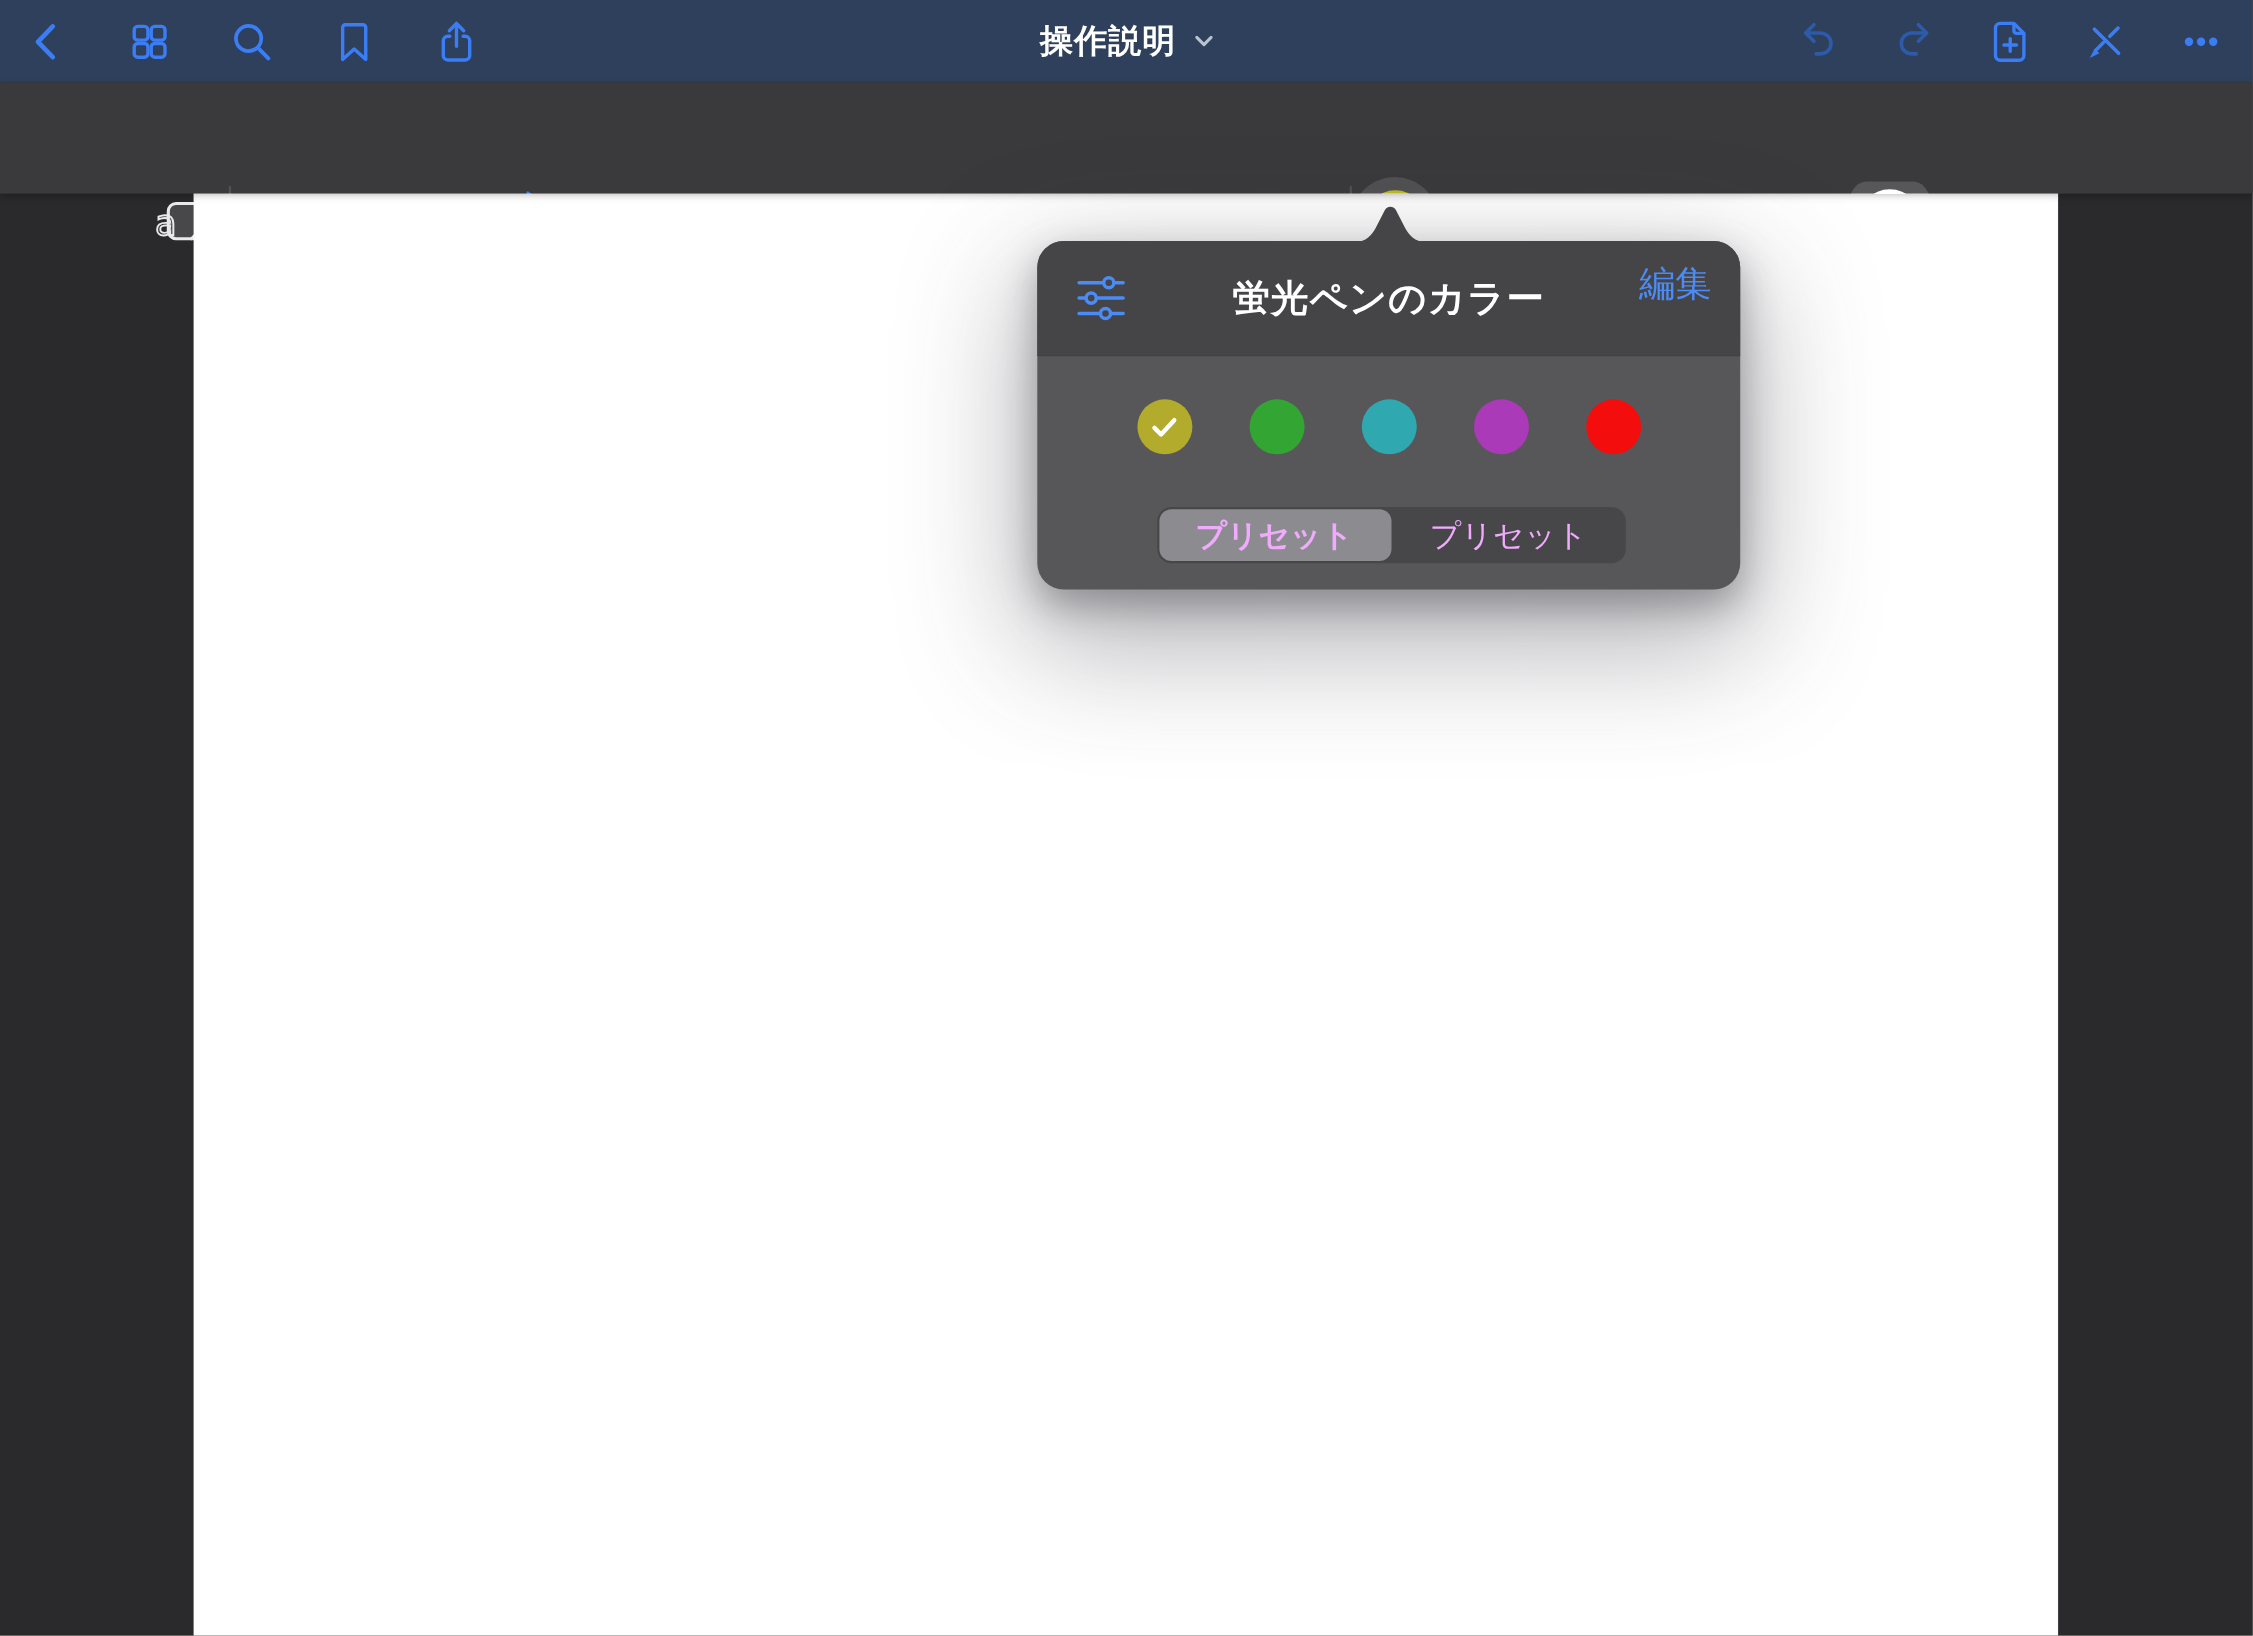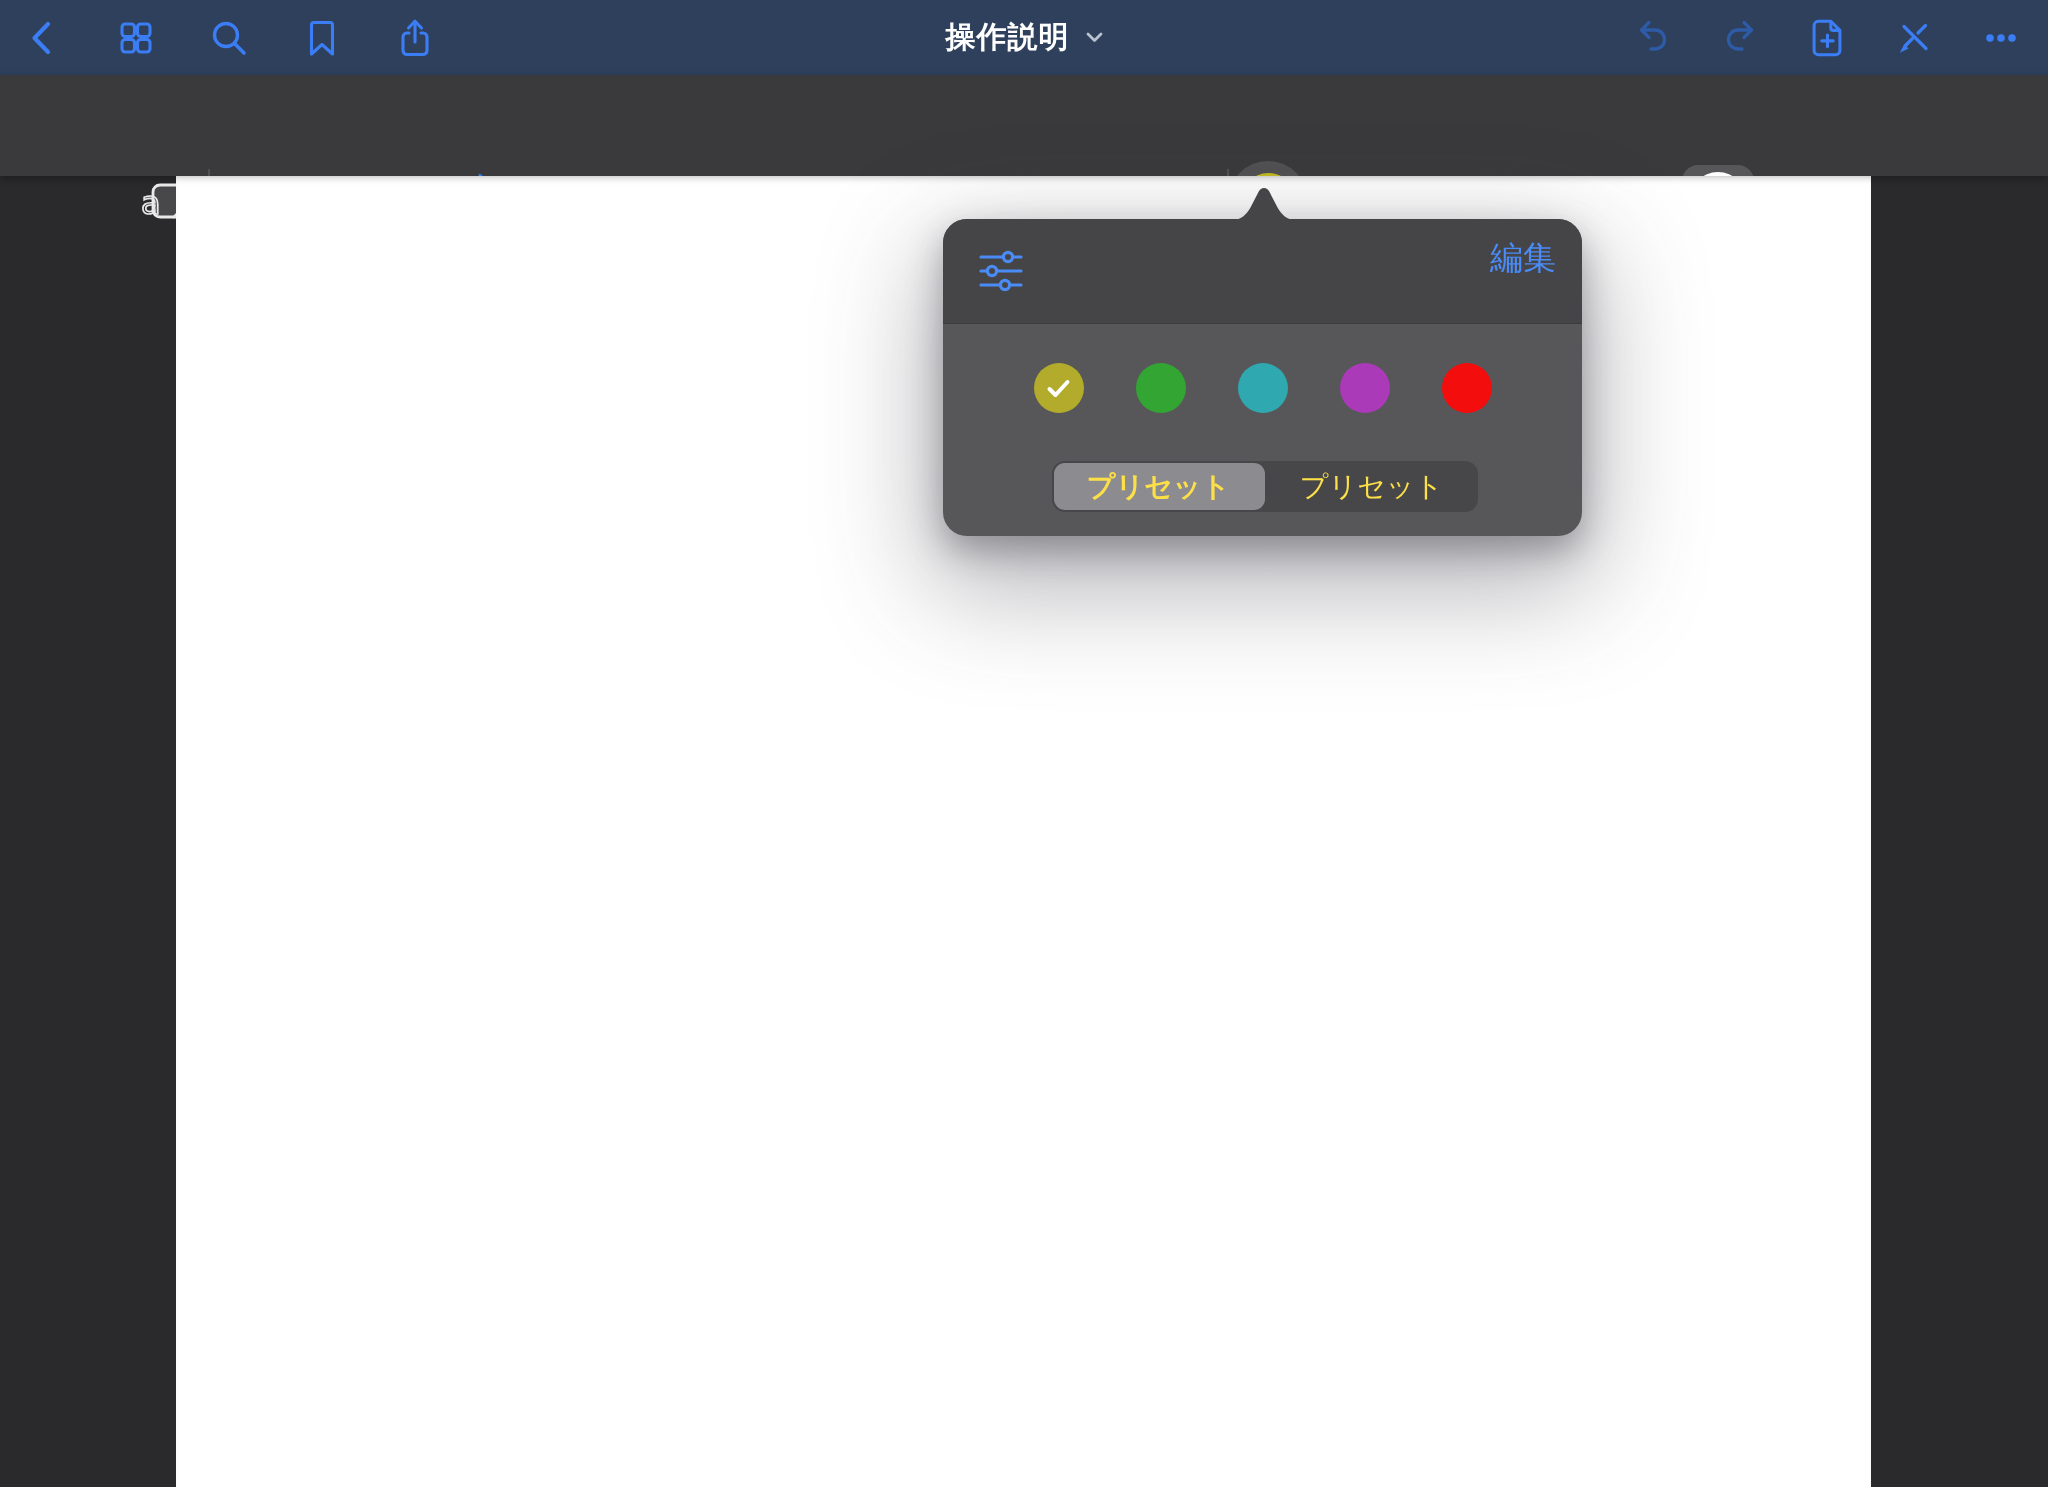--- a/index.html
+++ b/index.html
@@ -71,21 +71,21 @@
     background:none; border:none; cursor:pointer;
     color:var(--popover_accent,#4a8bf5); font-size:33px;
   }
   .swatch-row { position:absolute; left:0; right:0; top:144px; display:flex; justify-content:center; gap:52px; }
   .swatch { width:50px; height:50px; border-radius:50%; border:none; cursor:pointer; display:flex; align-items:center; justify-content:center; }
   .segmented {
     position:absolute; left:109px; top:242px; width:426px; height:51px;
     background:var(--seg_track,#47474a); border-radius:13px; display:flex;
   }
   .seg-thumb { position:absolute; left:2px; top:2px; width:211px; height:47px; background:var(--seg_thumb,#8b8b90); border-radius:11px; }
-  .seg-item { position:relative; flex:1; display:flex; align-items:center; justify-content:center; background:none; border:none; cursor:pointer; color:#fde047; font-size:28px; }
+  .seg-item { position:relative; flex:1; display:flex; align-items:center; justify-content:center; background:none; border:none; cursor:pointer; color:#f0abfc; font-size:28px; }
   .seg-item.selected { font-weight:700; }
 </style>
 </head>
 <body>
 
 <header class="topbar">
   <div class="topbar-left">
     <button class="nav-btn blue" aria-label="back">
       <svg width="40" height="40" viewBox="0 0 40 40">
         <polyline points="25,6 11.5,20 25,34" fill="none" stroke="currentColor" stroke-width="4.2" stroke-linecap="round" stroke-linejoin="round"></polyline>
@@ -331,20 +331,21 @@
         <line x1="4" y1="8" x2="44" y2="8"></line>
         <line x1="4" y1="22" x2="44" y2="22"></line>
         <line x1="4" y1="36" x2="44" y2="36"></line>
         <circle cx="31" cy="8" r="4.6" fill="#454548"></circle>
         <circle cx="15" cy="22" r="4.6" fill="#454548"></circle>
         <circle cx="28" cy="36" r="4.6" fill="#454548"></circle>
       </g>
     </svg>
   </button>
 
+  <div class="popover-title">蛍光ペンのカラー</div>
 
   <button class="edit-btn">編集</button>
 
   <div class="swatch-row">
     <button class="swatch" style="background-color: rgb(179, 171, 43);">
       <svg width="25" height="21" viewBox="0 0 25 21">
         <polyline points="3.5,11 9.5,17 21.5,4" fill="none" stroke="#fff" stroke-width="4" stroke-linecap="round" stroke-linejoin="round"></polyline>
       </svg>
     </button>
     <button class="swatch" style="background-color: rgb(51, 165, 50);"></button>

